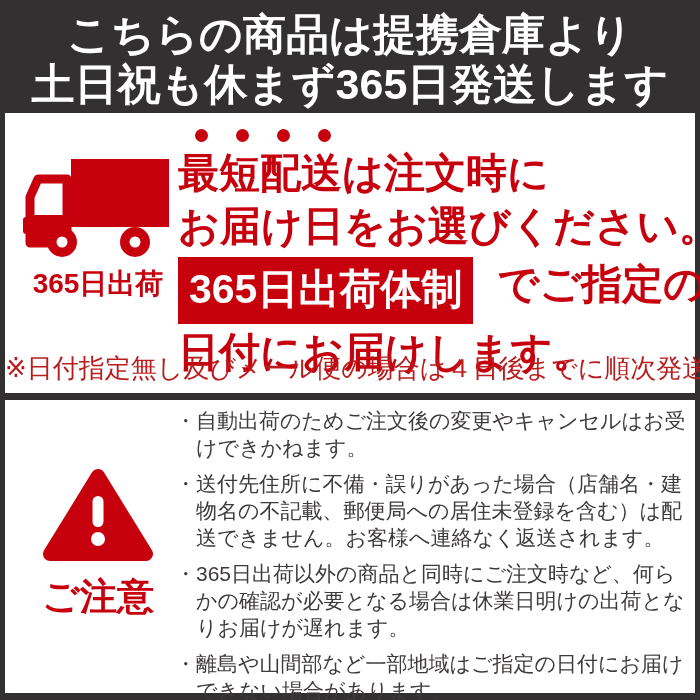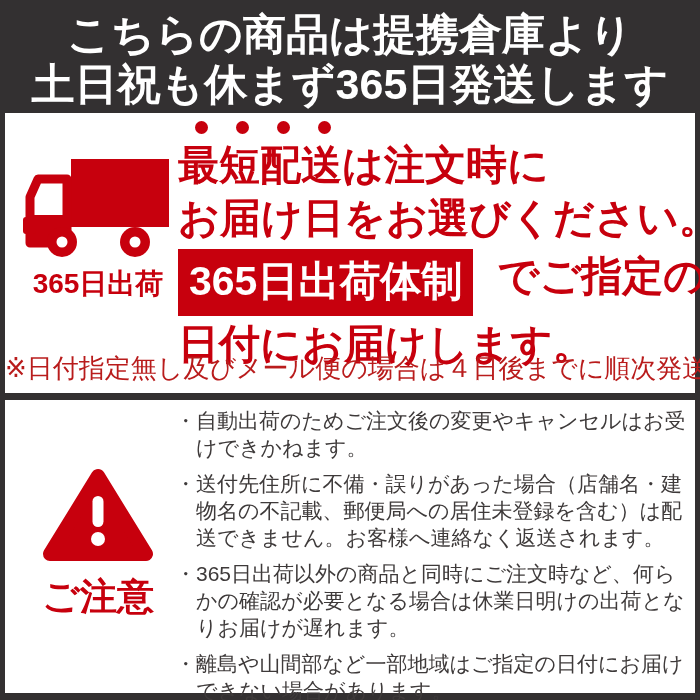--- a/index.html
+++ b/index.html
@@ -44,21 +44,21 @@
   .truck-icon svg { display: block; margin: 0 auto; }
   .truck-label {
     color: #c7000d;
     font-size: 28px;
     font-weight: bold;
     margin-top: 4px;
     white-space: nowrap;
   }
 
   
-  .shipping-content { margin-left: 173px; padding-top: 8px; }
+  .shipping-content { margin-left: 173px; padding-top: 16px; }
   .dots-row {
     display: flex;
     gap: 28px;
     margin-left: 17px;
     height: 13px;
     margin-bottom: 5px;
   }
   .dot {
     width: 13px; height: 13px;
     border-radius: 50%;

